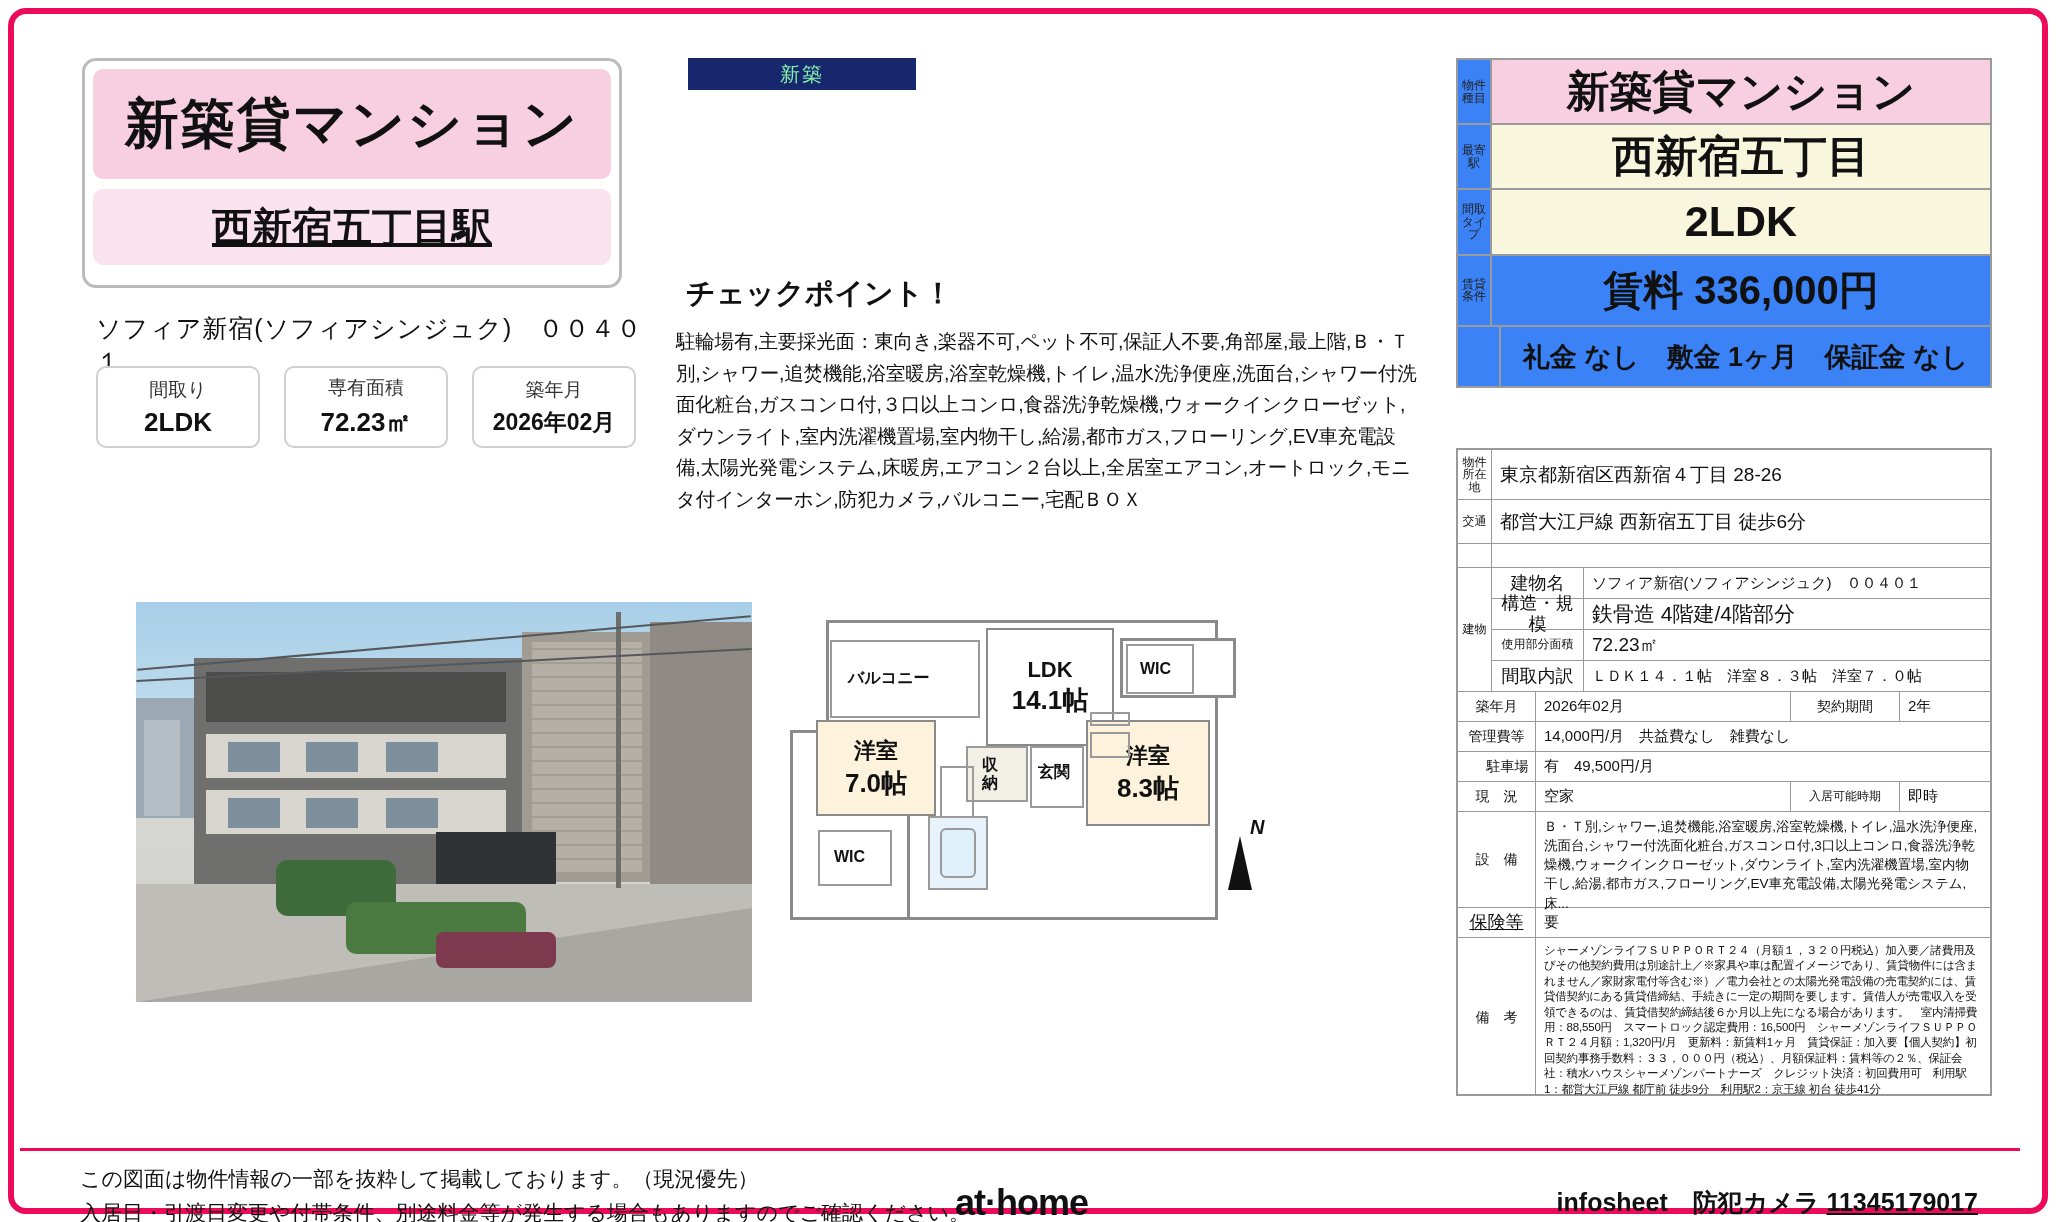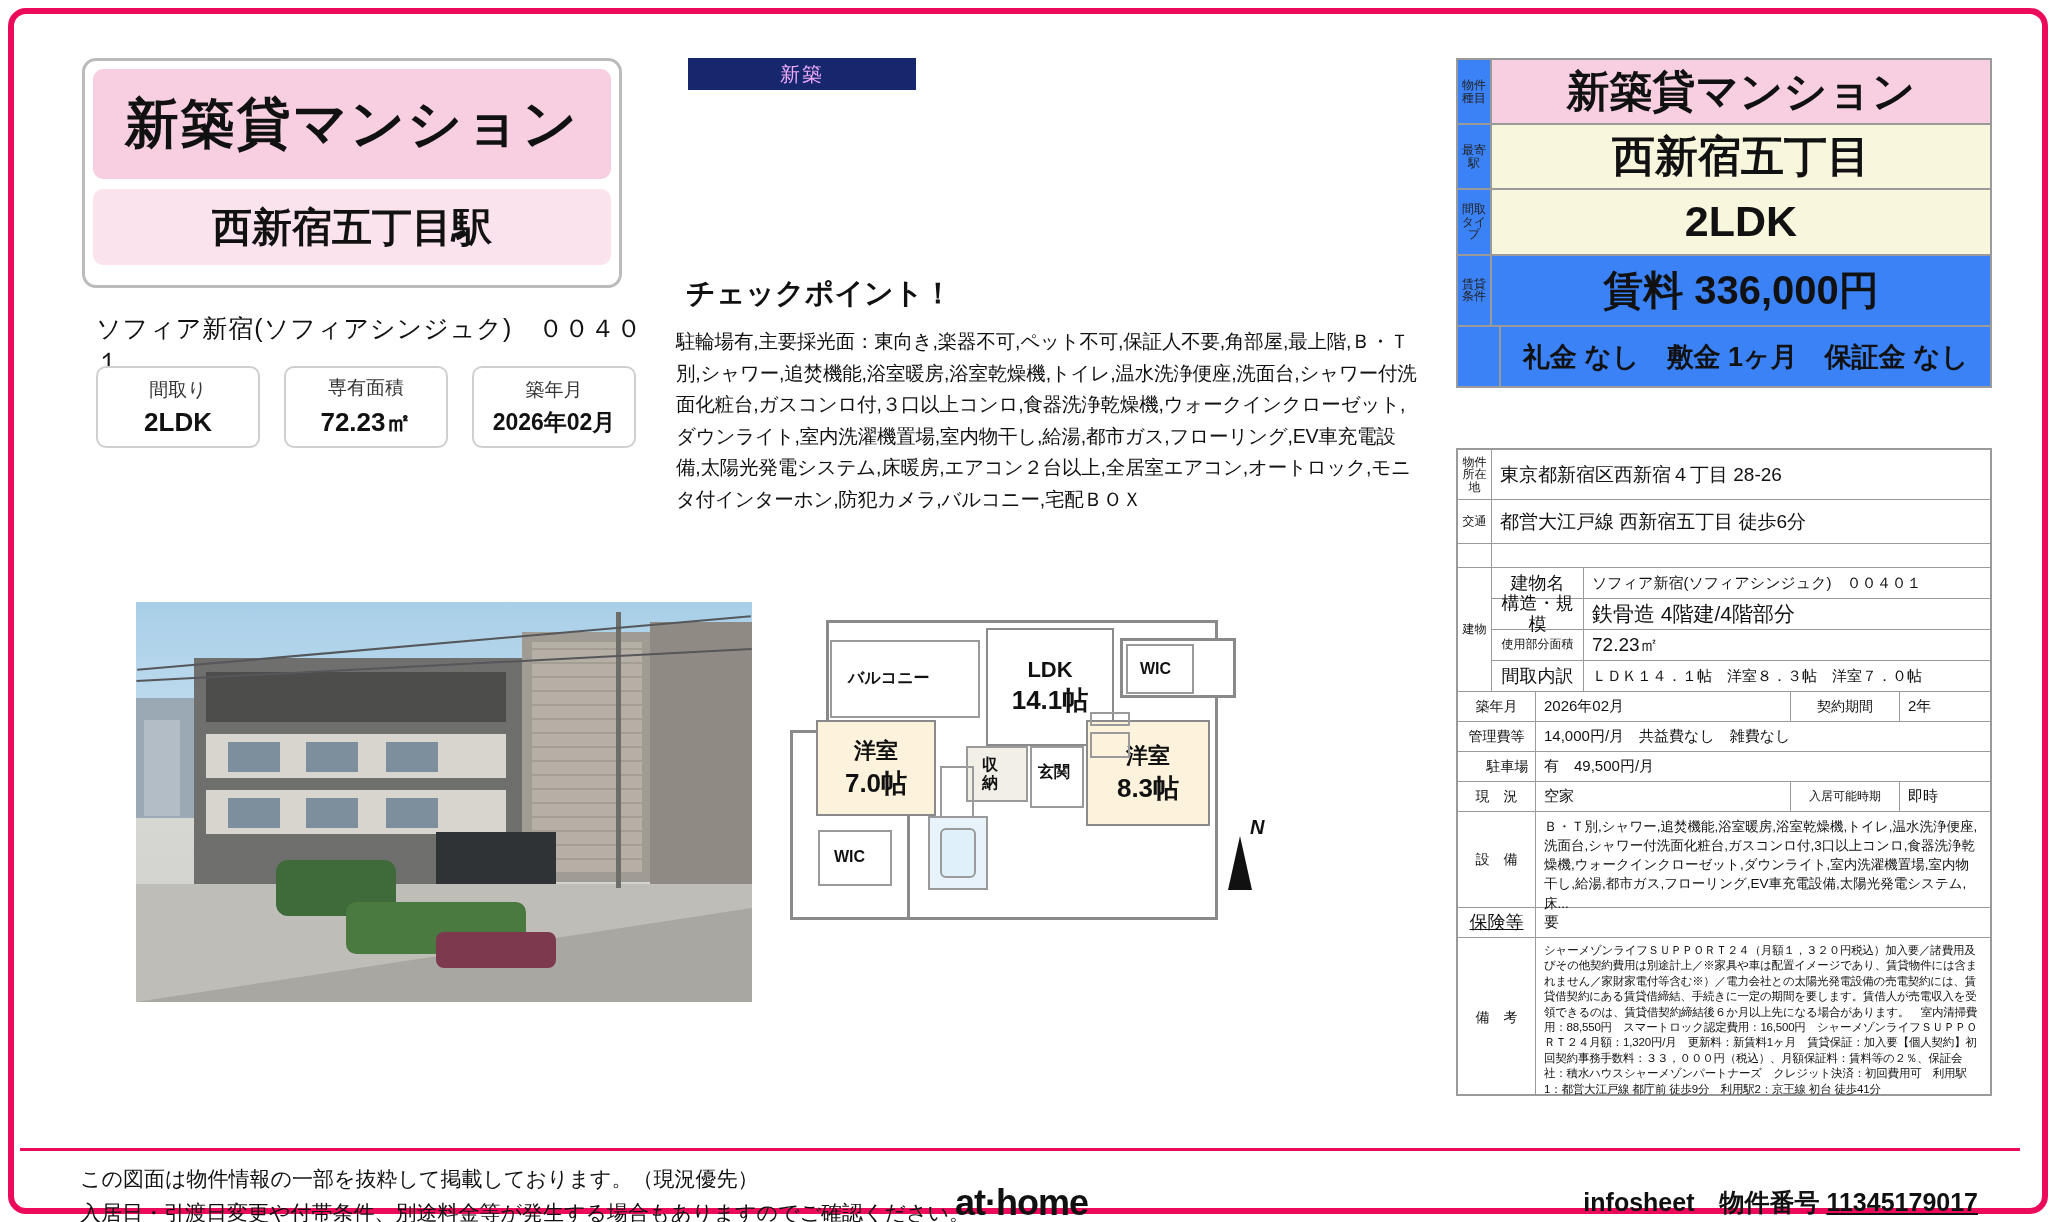--- a/index.html
+++ b/index.html
@@ -25,39 +25,39 @@
     padding:8px;
   }
   #title-pink {
     height:110px; background:#f7cfe0; border-radius:10px;
     display:flex; align-items:center; justify-content:center;
     font-size:54px; font-weight:bold; letter-spacing:2px; color:#111;
   }
   #title-station {
     margin-top:10px; height:76px; background:#fbe3ee; border-radius:10px;
     display:flex; align-items:center; justify-content:center;
-    font-size:40px; font-weight:bold; color:#111;
+    font-size:40px; font-weight:bold; color:#111;text-decoration:underline;
   }
   #bldg-name {
     position:absolute; left:96px; top:312px; width:560px;
     font-size:25px; letter-spacing:1px; color:#111;
   }
   #spec-row { position:absolute; left:96px; top:366px; display:flex; gap:24px; }
   .spec-box {
     width:164px; height:82px; border:2px solid #cfcfcf; border-radius:10px;
     display:flex; flex-direction:column; align-items:center; justify-content:center;
     background:#fff;
   }
   .spec-label { font-size:19px; color:#333; }
   .spec-val { font-size:26px; font-weight:bold; margin-top:4px; }
 
   
   #ribbon {
     position:absolute; left:688px; top:58px; width:228px; height:32px;
-    background:#16276e; color:#f0abfc; font-size:20px;
+    background:#16276e; color:#86efac; font-size:20px;
     display:flex; align-items:center; justify-content:center;
     letter-spacing:2px;
   }
   
   #cp-title {
     position:absolute; left:686px; top:274px; font-size:29px; font-weight:bold;
   }
   #cp-band {
     position:absolute; left:676px; top:278px; width:730px; height:36px;
     background:#f5f7d8; z-index:-1;
@@ -386,15 +386,15 @@
   </div>
 </div>
 
 <div class="hr-bottom"></div>
 <div id="footer-note">
   <div>この図面は物件情報の一部を抜粋して掲載しております。（現況優先）</div>
   <div>入居日・引渡日変更や付帯条件、別途料金等が発生する場合もありますのでご確認ください。</div>
 </div>
 <div id="athome">at·home</div>
 <div id="infosheet">
-  <span>infosheet　物件番号</span>
+  <span>infosheet　防犯カメラ</span>
   <span class="num">11345179017</span>
 </div>
 
 </body></html>

